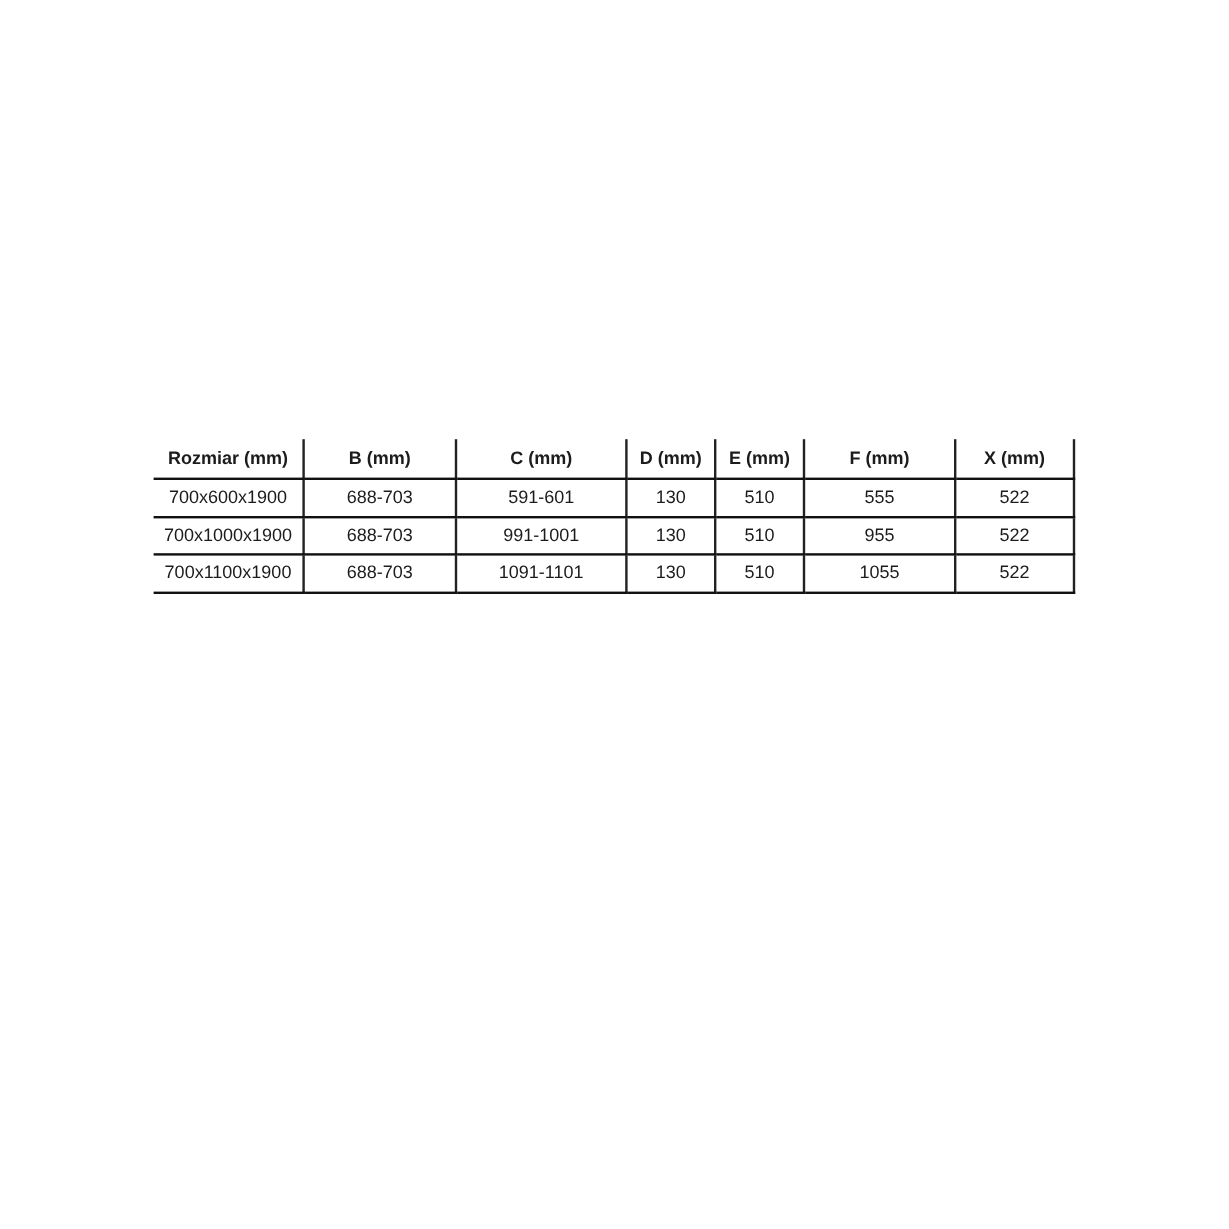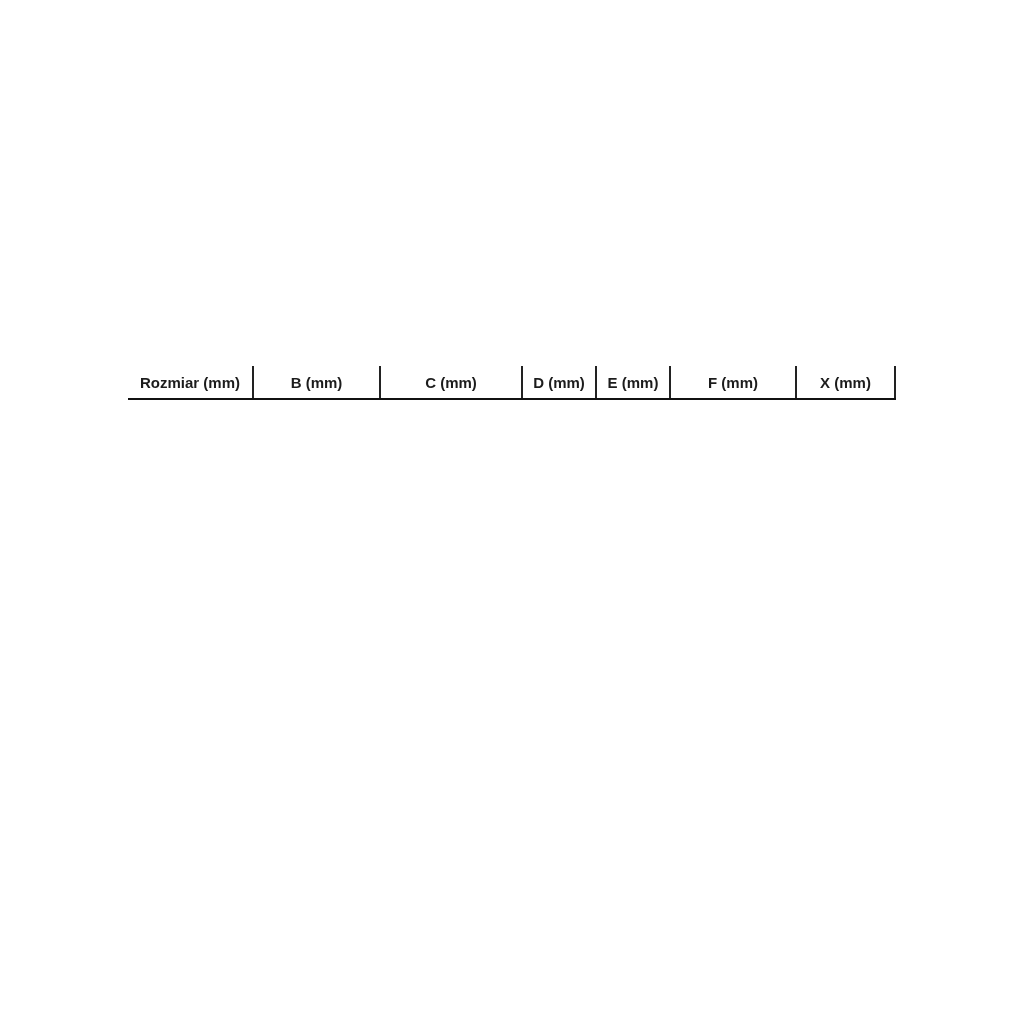--- a/index.html
+++ b/index.html
@@ -65,15 +65,42 @@
           <th>Rozmiar (mm)</th>
           <th>B (mm)</th>
           <th>C (mm)</th>
           <th>D (mm)</th>
           <th>E (mm)</th>
           <th>F (mm)</th>
           <th>X (mm)</th>
         </tr>
     </thead>
     <tbody>
+        <tr>
+          <td>700x600x1900</td>
+          <td>688-703</td>
+          <td>591-601</td>
+          <td>130</td>
+          <td>510</td>
+          <td>555</td>
+          <td>522</td>
+        </tr>
+        <tr>
+          <td>700x1000x1900</td>
+          <td>688-703</td>
+          <td>991-1001</td>
+          <td>130</td>
+          <td>510</td>
+          <td>955</td>
+          <td>522</td>
+        </tr>
+        <tr>
+          <td>700x1100x1900</td>
+          <td>688-703</td>
+          <td>1091-1101</td>
+          <td>130</td>
+          <td>510</td>
+          <td>1055</td>
+          <td>522</td>
+        </tr>
       </tbody>
   </table>
 </div>
 
 </body></html>

